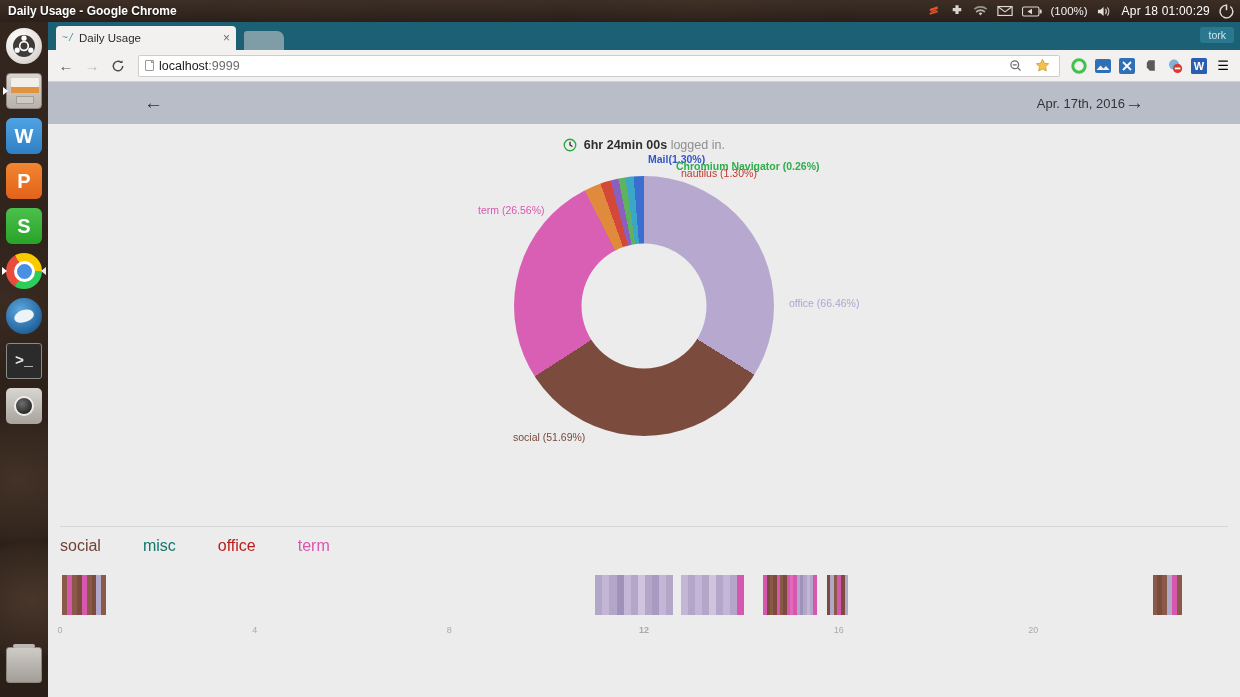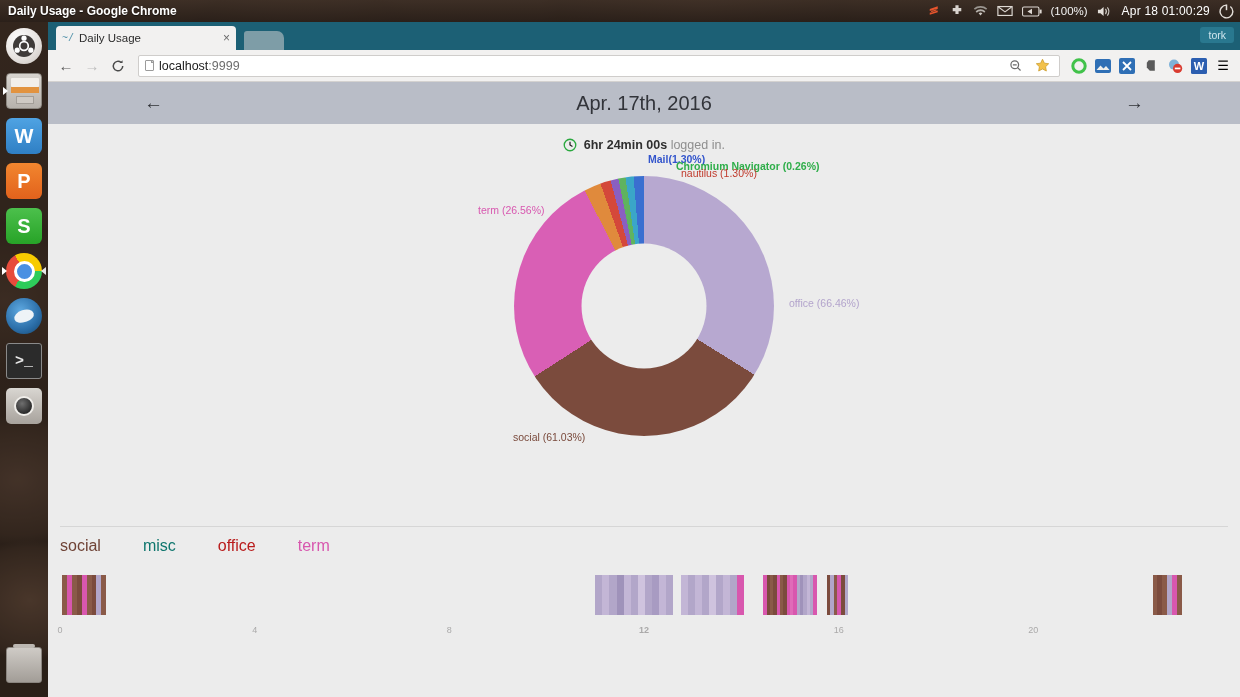--- a/index.html
+++ b/index.html
@@ -114,21 +114,21 @@
   .app-header { height: 48px; background: #c79a91; display: flex; align-items: center;
     padding: 0 26px; position: relative; }
   .overview-link { color: #f4ece9; font-size: 18px; text-decoration: underline; cursor: pointer; }
   .app-title { position: absolute; left: 0; right: 0; text-align: center;
     color: #fdf7f5; font-size: 22px; font-weight: bold; pointer-events: none; }
   .refresh-btn { margin-left: auto; color: #f6efec; font-size: 19px; cursor: pointer; }
 
   .date-bar { height: 42px; background: #b9bdc7; display: flex; align-items: center;
     padding: 0 96px; color: #32343a; }
   .date-arrow { font-size: 19px; cursor: pointer; color: #2e3035; }
-  .date-label { flex: 1; text-align: center; font-size: 20px; }
+  .date-label { flex: 1; text-align: right; font-size: 13px; }
 
   .chart-area { position: relative; height: 340px; }
   .logged { position: absolute; left: 0; right: 0; top: 14px; text-align: center;
     font-size: 12.5px; color: #8e8e8e; }
   .logged .clock { color: #2aa83f; font-size: 13px; vertical-align: -1px; margin-right: 3px; }
   .logged b { color: #2f2f2f; font-weight: bold; }
 
   .donut-wrap { position: absolute; left: 50%; top: 52px; transform: translateX(-50%);
     width: 260px; height: 260px; }
   .donut { width: 260px; height: 260px; border-radius: 50%; }
@@ -340,21 +340,21 @@
                  #d4483a 340.4deg 345.1deg,
                  #8a5fc0 345.1deg 348.6deg,
                  #5fb35f 348.6deg 351.8deg,
                  #3aa6c8 351.8deg 355.4deg,
                  #3a6fd0 355.4deg 360deg);"></div>
           <div class="donut-hole"></div>
         </div>
 
         <span class="slice-label" style="left:430px; top:80px; color:#d858b0;">term (26.56%)</span>
         <span class="slice-label" style="left:741px; top:173px; color:#b3a4cc;">office (66.46%)</span>
-        <span class="slice-label" style="left:465px; top:307px; color:#7a4a3c;">social (61.03%)</span>
+        <span class="slice-label" style="left:465px; top:307px; color:#7a4a3c;">social (51.69%)</span>
         <span class="slice-label" style="left:600px; top:29px; color:#3355cc; font-weight:bold;">Mail(1.30%)</span>
         <span class="slice-label" style="left:628px; top:36px; color:#2fae4a; font-weight:bold;">Chromium Navigator (0.26%)</span>
         <span class="slice-label" style="left:633px; top:43px; color:#c0392b; font-weight:normal;">nautilus (1.30%)</span>
       </div>
 
       <div class="divider"></div>
 
       <div class="timeline">
         <div class="tl-legend">
           <span style="color:#6f4336">social</span>

